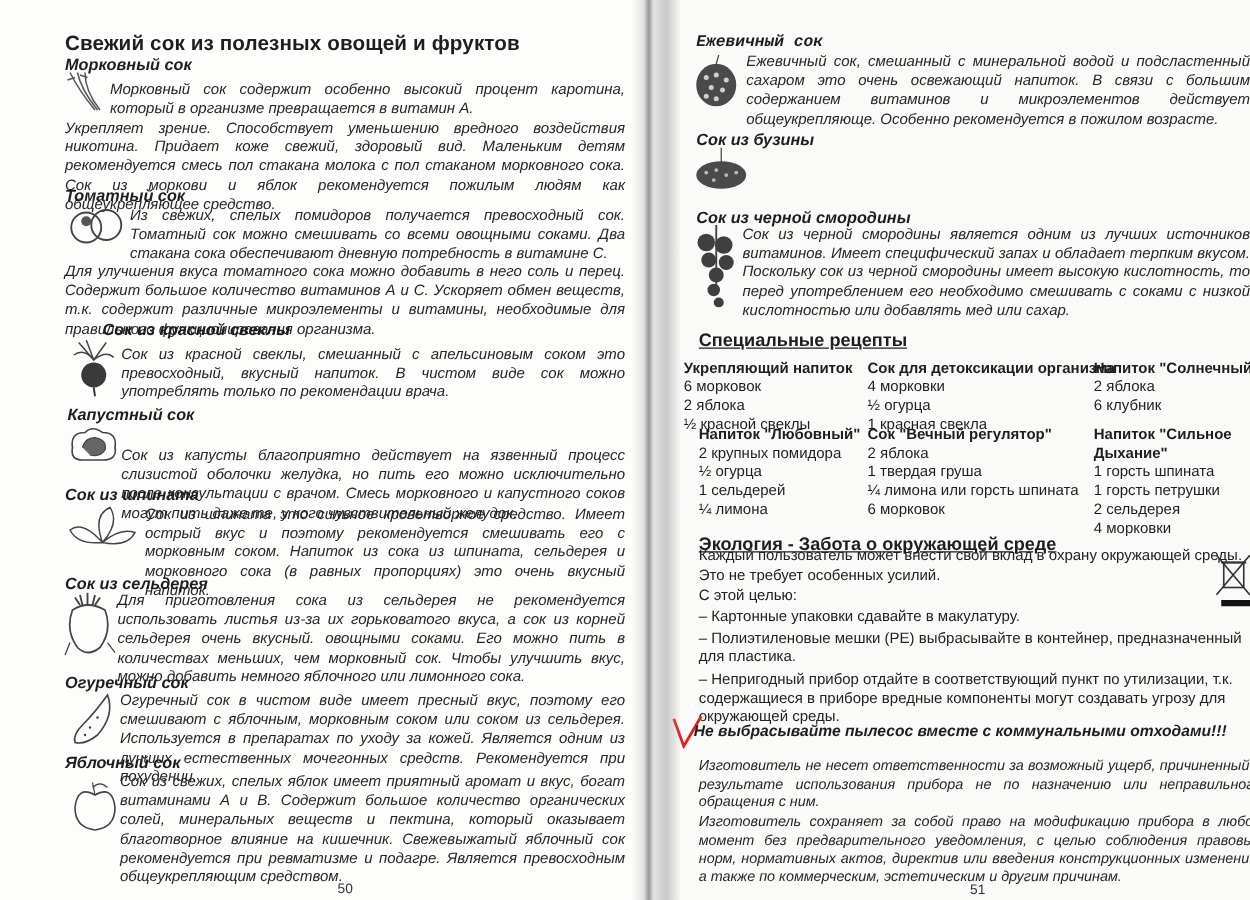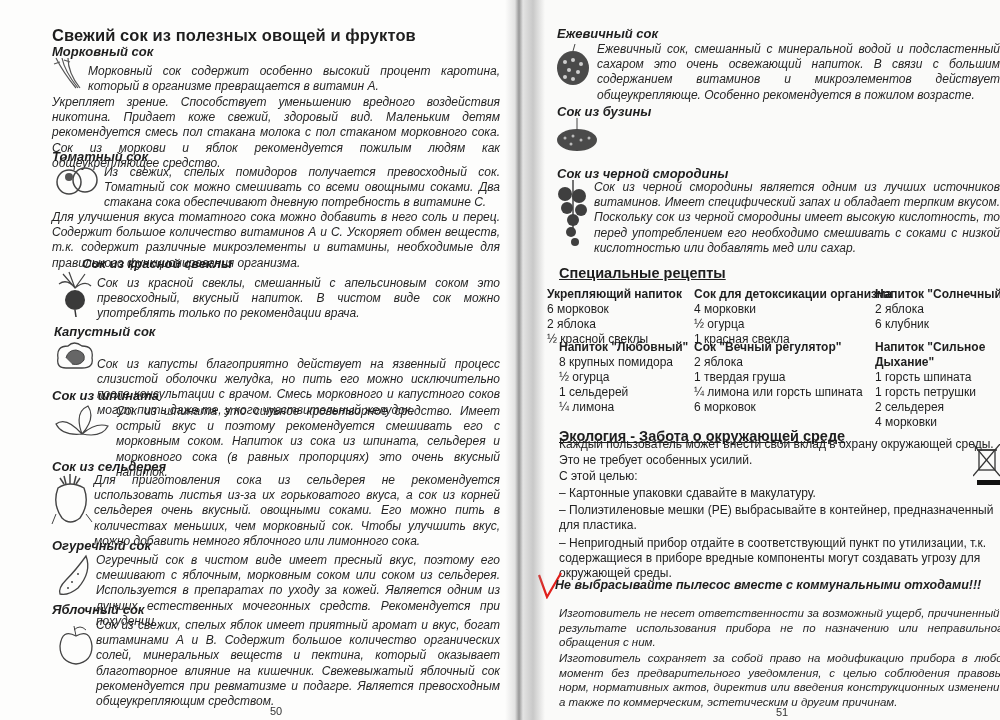--- a/index.html
+++ b/index.html
@@ -99,21 +99,21 @@
     <path d="M20 14 Q6 6 4 24 Q4 40 20 42 Q36 40 36 24 Q34 6 20 14 Z" fill="none" stroke="#444" stroke-width="1.3"></path>
     <path d="M20 14 L18 4 M18 8 Q24 2 30 8" stroke="#444" fill="none"></path>
   </svg>
   <div class="para" style="left:96px;top:618px;width:404px;">Сок из свежих, спелых яблок имеет приятный аромат и вкус, богат витаминами А и В. Содержит большое количество органических солей, минеральных веществ и пектина, который оказывает благотворное влияние на кишечник. Свежевыжатый яблочный сок рекомендуется при ревматизме и подагре. Является превосходным общеукрепляющим средством.</div>
 
   <div class="page-num" style="left:270px;top:705px;">50</div>
 </div>
 
 <div class="page page-right">
 
-  <div class="sec-title" style="left:42px;top:26px;">Ежевичный сок</div>
+  <div class="sec-title" style="left:42px;top:26px;font-family:Liberation Mono, monospace;">Ежевичный сок</div>
   <svg class="pic" style="left:36px;top:44px;" width="44" height="44">
     <ellipse cx="22" cy="24" rx="16" ry="17" fill="#4a4a4a"></ellipse>
     <g fill="#cfcfcf">
         <circle cx="14" cy="18" r="2"></circle>
         <circle cx="22" cy="16" r="2"></circle>
         <circle cx="30" cy="20" r="2"></circle>
         <circle cx="18" cy="26" r="2"></circle>
         <circle cx="27" cy="28" r="2"></circle>
         <circle cx="14" cy="33" r="2"></circle>
         <circle cx="22" cy="35" r="2"></circle>
@@ -164,21 +164,21 @@
     <div>½ огурца</div>
     <div>1 красная свекла</div>
   </div>
   <div class="recipe" style="left:360px;top:287px;white-space:nowrap;">
     <div class="rt">Напиток "Солнечный</div>
     <div>2 яблока</div>
     <div>6 клубник</div>
   </div>
   <div class="recipe" style="left:44px;top:340px;">
     <div class="rt">Напиток "Любовный"</div>
-    <div>8 крупных помидора</div>
+    <div>2 крупных помидора</div>
     <div>½ огурца</div>
     <div>1 сельдерей</div>
     <div>¼ лимона</div>
   </div>
   <div class="recipe" style="left:179px;top:340px;">
     <div class="rt">Сок "Вечный регулятор"</div>
     <div>2 яблока</div>
     <div>1 твердая груша</div>
     <div>¼ лимона или горсть шпината</div>
     <div>6 морковок</div>

